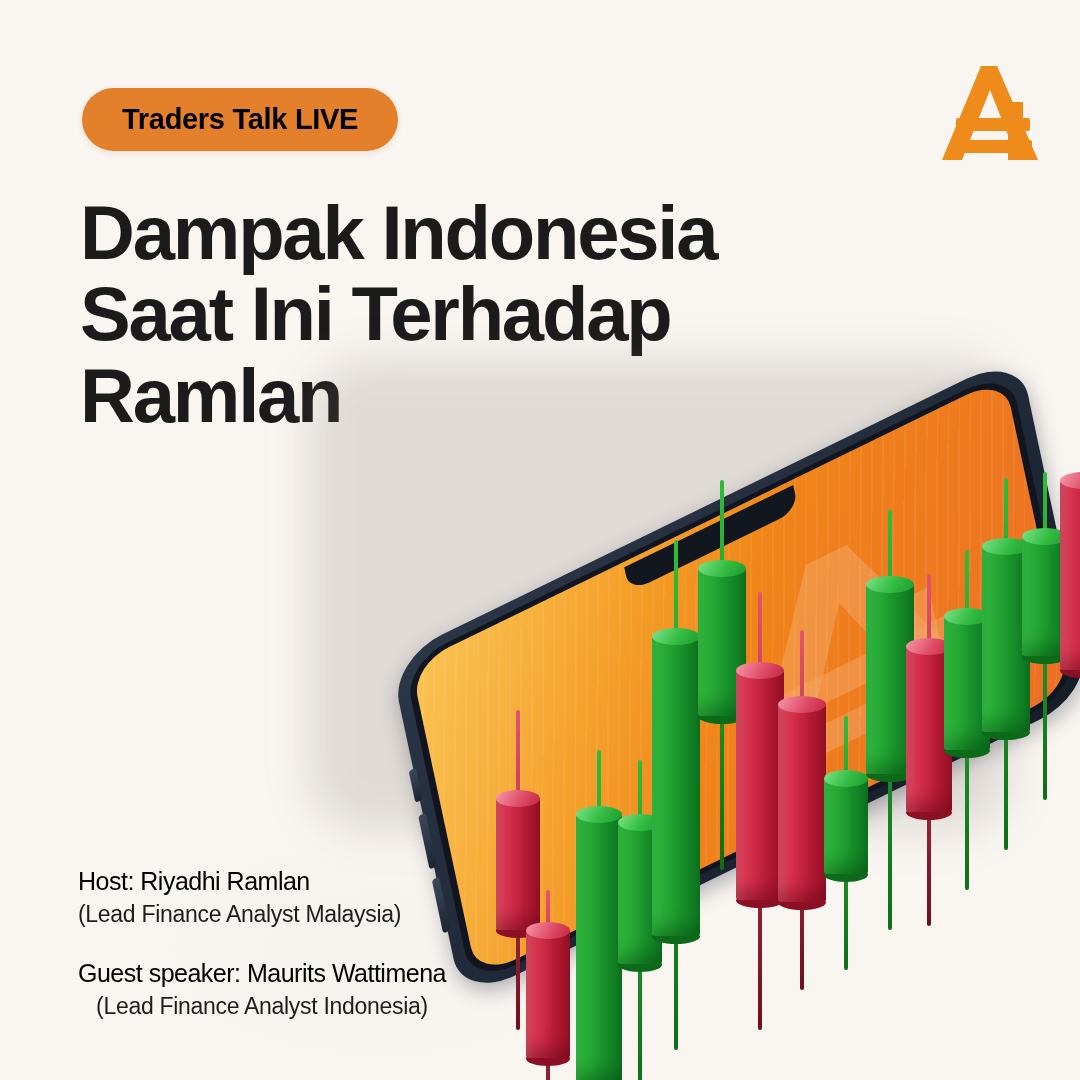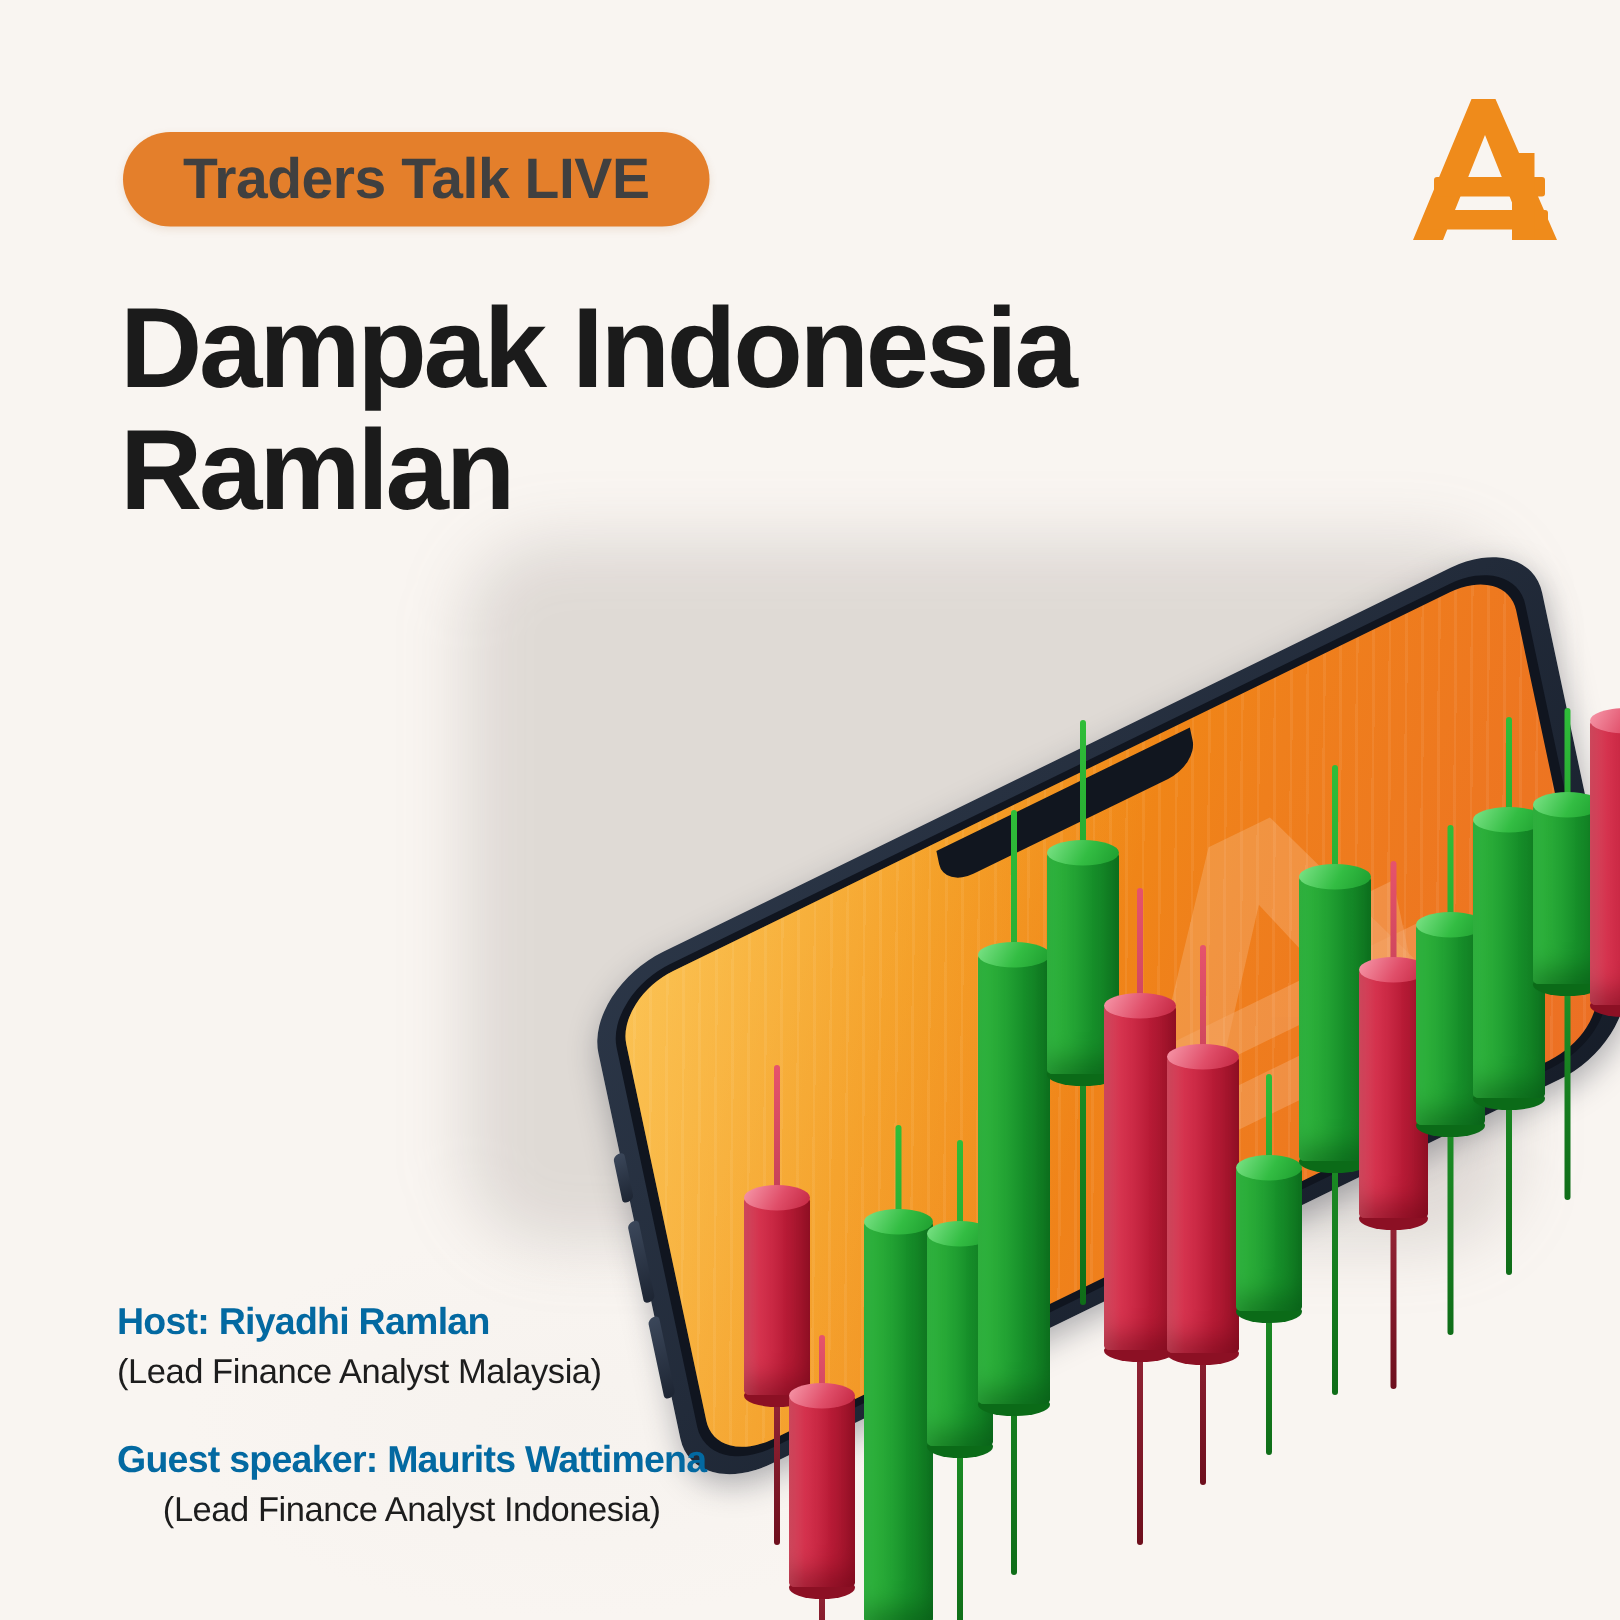--- a/index.html
+++ b/index.html
@@ -30,21 +30,21 @@
   
   .badge {
     position:absolute; left:82px; top:88px;
     height:63px; padding:0 40px;
     display:flex; align-items:center; justify-content:center;
     background:#e47f2b;
     border-radius:34px;
     box-shadow:0 2px 6px rgba(160,100,40,.14);
   }
   .badge-label {
-    color:#404040; font-size:38px; font-weight:bold;
+    color:#000000; font-size:29px; font-weight:bold;
     letter-spacing:-0.3px; line-height:1;
   }
 
   
   .logo { position:absolute; right:36px; top:56px; width:110px; height:112px; }
 
   
   .headline {
     position:absolute; left:80px; top:192px; width:760px;
     color:#1b1b1b;
@@ -57,21 +57,21 @@
     position:absolute; left:82px; top:513px;
     color:#1f1f1f; font-size:38px; font-weight:400;
     letter-spacing:-0.6px; white-space:nowrap;
   }
   .subtitle .sep { display:inline-block; margin:0 9px; font-weight:300; color:#343434; }
 
   
   .credits { position:absolute; left:78px; top:866px; z-index:40; }
   .credit-block + .credit-block { margin-top:28px;text-align:center; }
   .credit-name {
-    font-size:25px; font-weight:bold; color:#0369a1; letter-spacing:-0.5px;
+    font-size:25px; font-weight:normal; color:#000000; letter-spacing:-0.5px;
     line-height:1.25; white-space:nowrap;
   }
   .credit-role {
     font-size:23px; font-weight:400; color:#1d1d1d; letter-spacing:-0.3px;
     line-height:1.3; margin-top:3px; white-space:nowrap;
   }
 
   
   .illustration { position:absolute; left:300px; top:330px; width:800px; height:760px; }
 
@@ -178,20 +178,21 @@
         <path d="M47 10 h16 L104 104 H84 L56 34 L28 104 H8 Z"></path>
         <rect x="22" y="62" width="74" height="13" rx="2"></rect>
         <rect x="16" y="84" width="82" height="13" rx="2"></rect>
         <path d="M74 46 h15 v58 h-15 z"></path>
       </g>
     </svg>
   </div>
 
   <div class="headline">
     <span class="hl">Dampak Indonesia</span>
+    <span class="hl">Saat Ini Terhadap</span>
     <span class="hl">Ramlan</span>
   </div>
 
 
   <div class="illustration">
 
     <div class="phone-shadow"></div>
 
     <div class="phone-wrap">
       <div class="phone-body">

